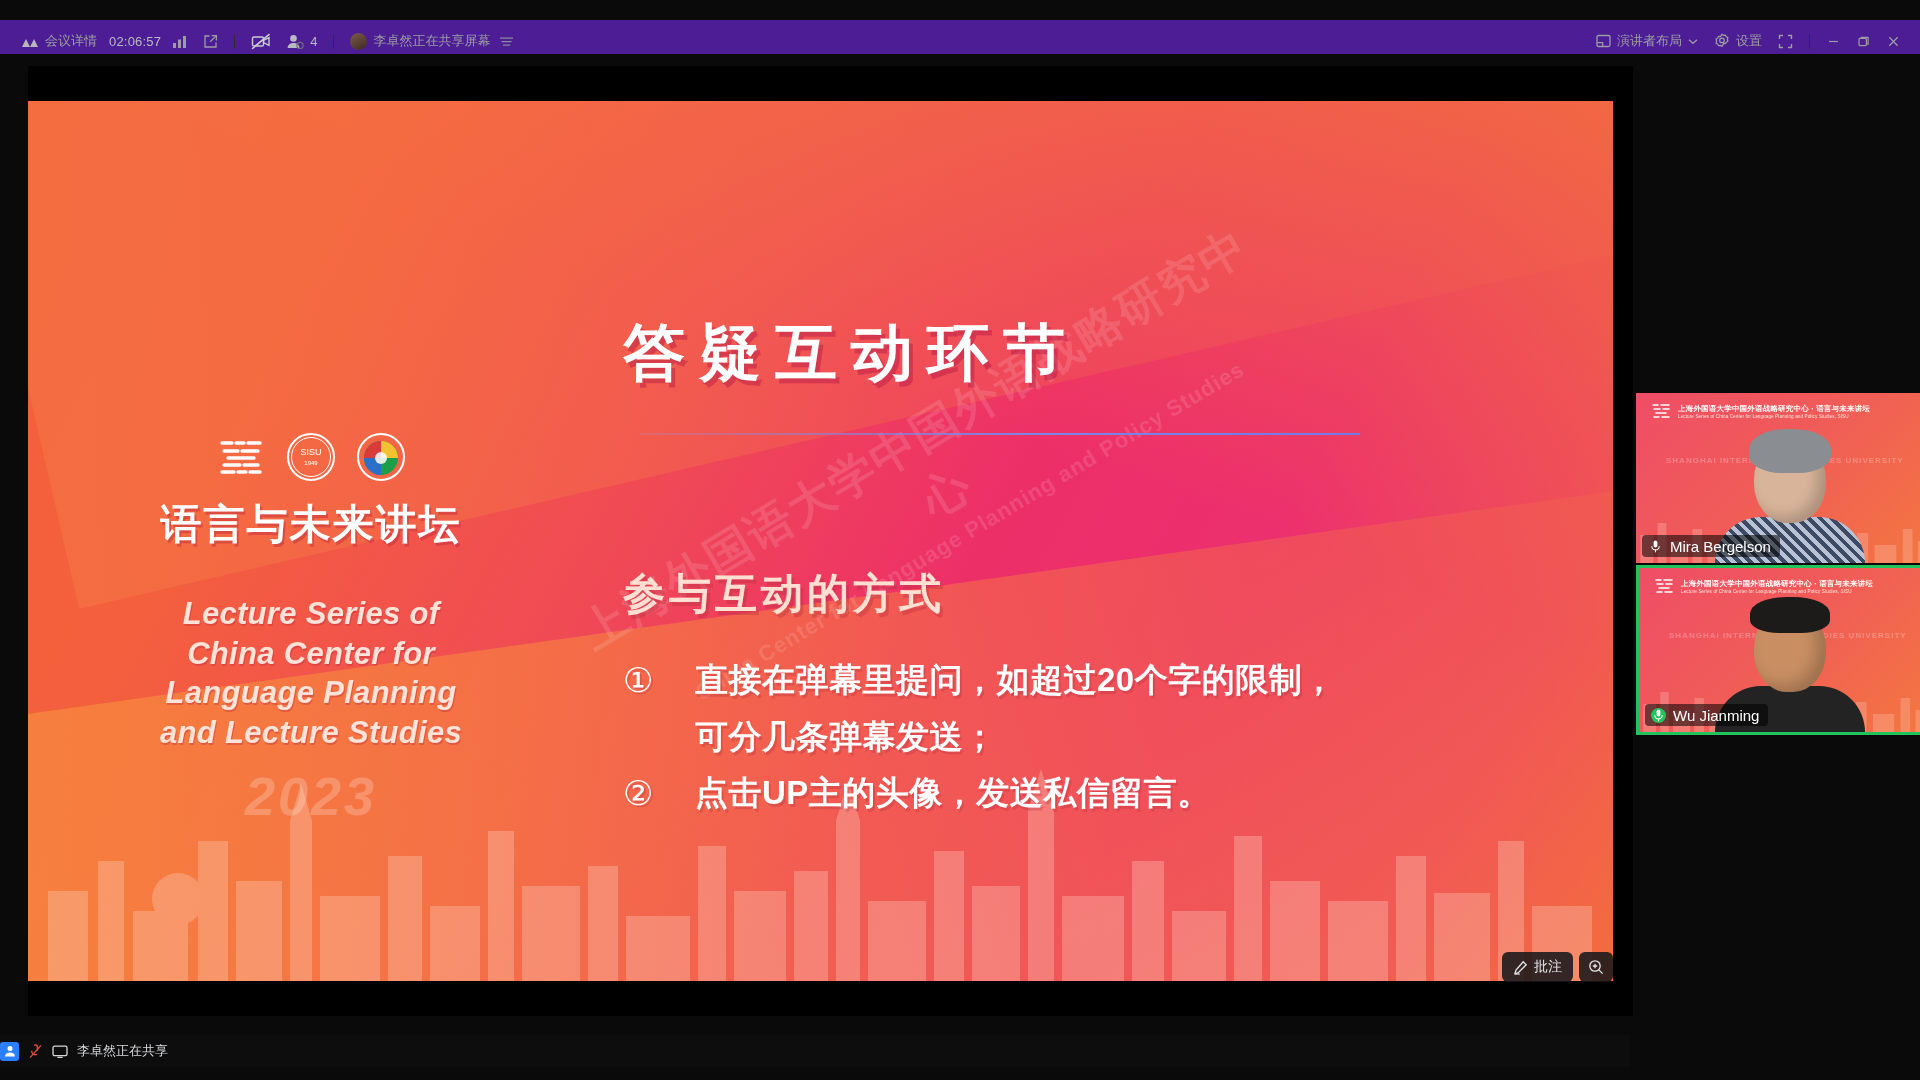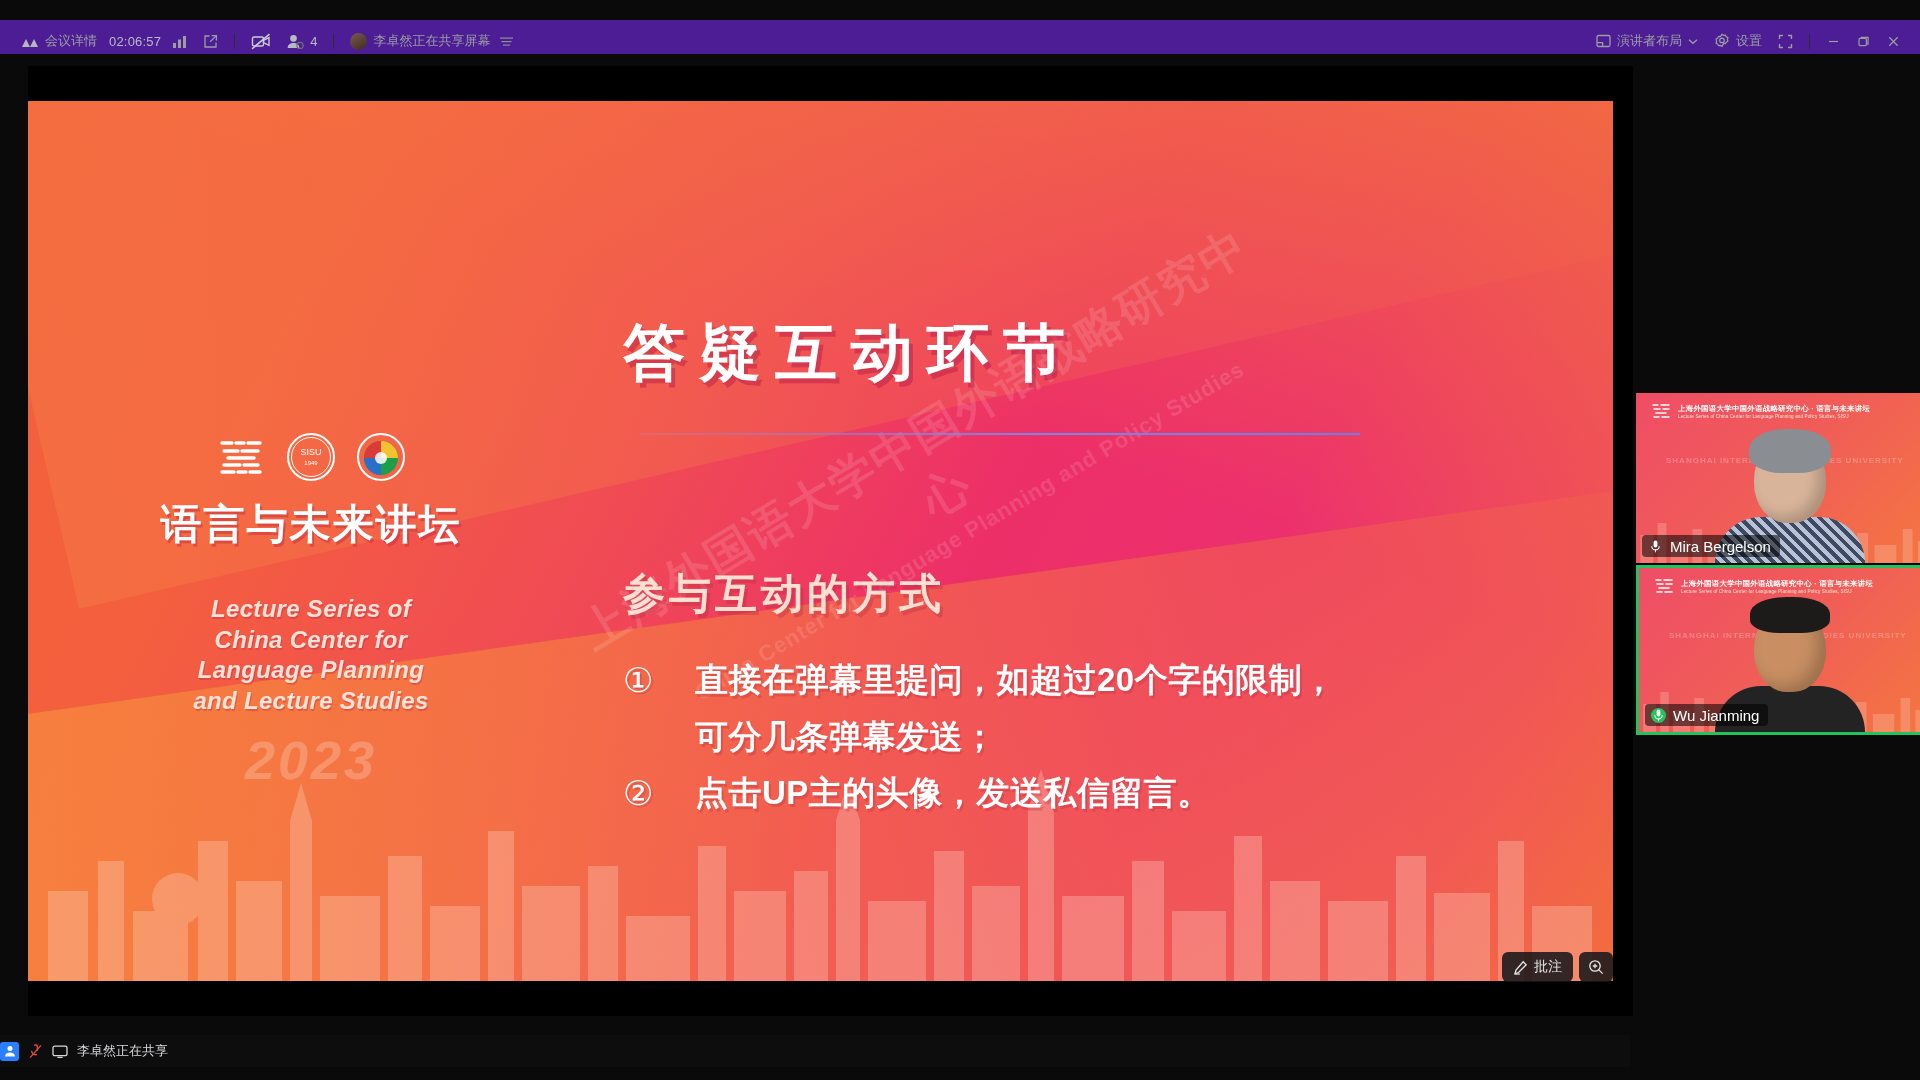--- a/index.html
+++ b/index.html
@@ -107,21 +107,21 @@
   
   .brand { position:absolute; left:118px; top:330px; width:330px; text-align:center; }
   .brand-logos { display:flex; align-items:center; justify-content:center; gap:18px; margin-bottom:14px; }
   .bl { width:52px; height:52px; }
   .brand-cn {
     font-size:41px; font-weight:bold; color:#ffffff; letter-spacing:2px;
     text-shadow:2px 3px 0 rgba(190,40,60,.45);
     margin-bottom:14px;
   }
   .brand-en {
-    font-size:24px; font-weight:bold; font-style:italic;
+    font-size:31px; font-weight:bold; font-style:italic;
     color:#ffe2d8; line-height:1.28; letter-spacing:.3px;
     text-shadow:1px 2px 0 rgba(190,40,60,.35);
     margin-top:42px;
   }
   .brand-year {
     margin-top:12px; font-size:54px; font-weight:bold; font-style:italic;
     color:rgba(255,255,255,.22); letter-spacing:3px;
   }
 
   

